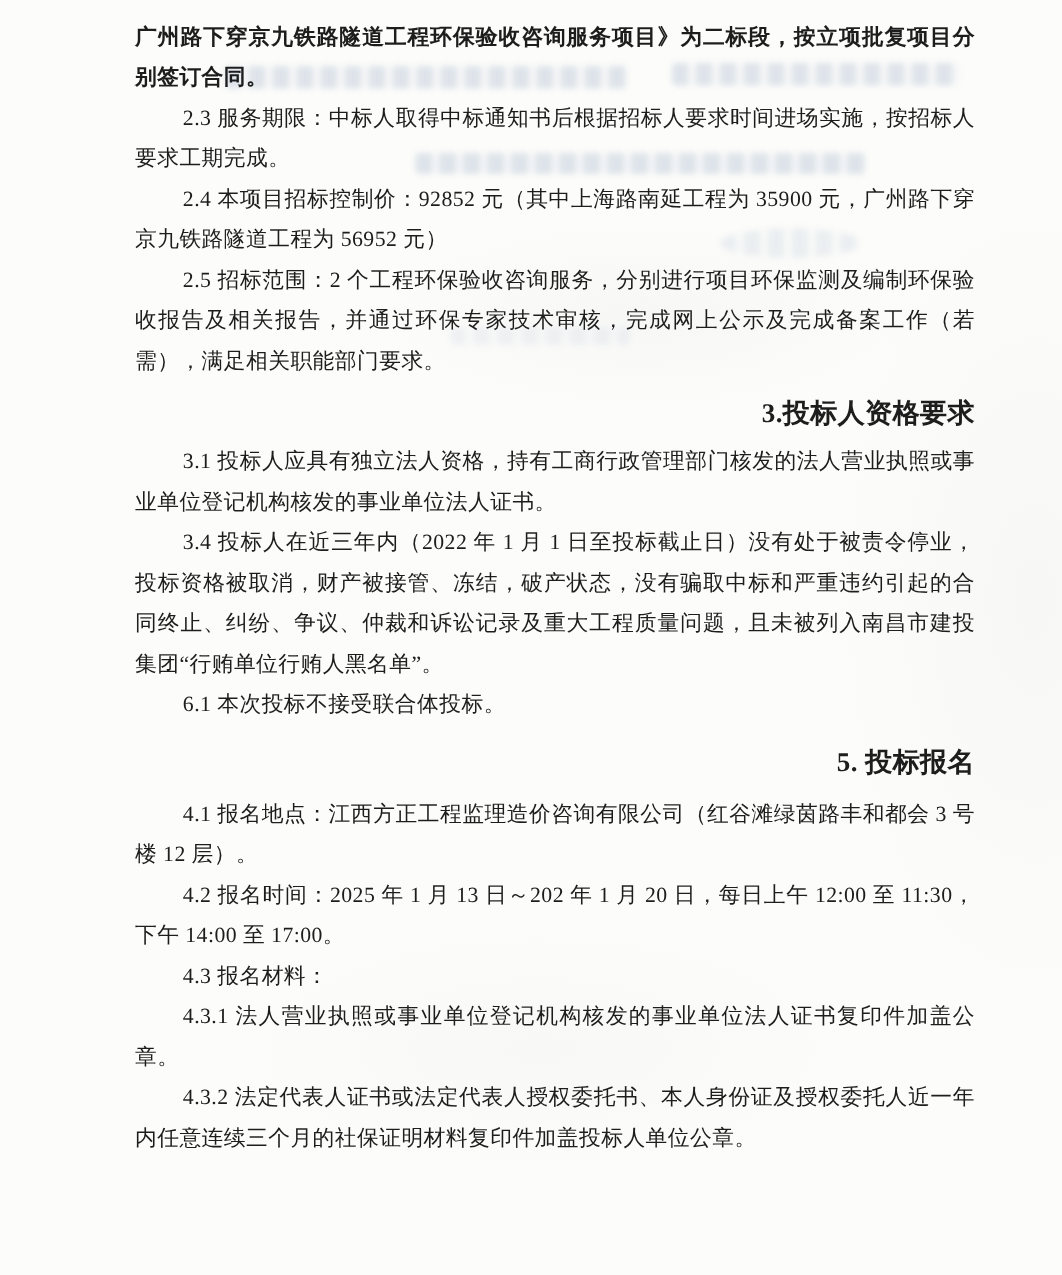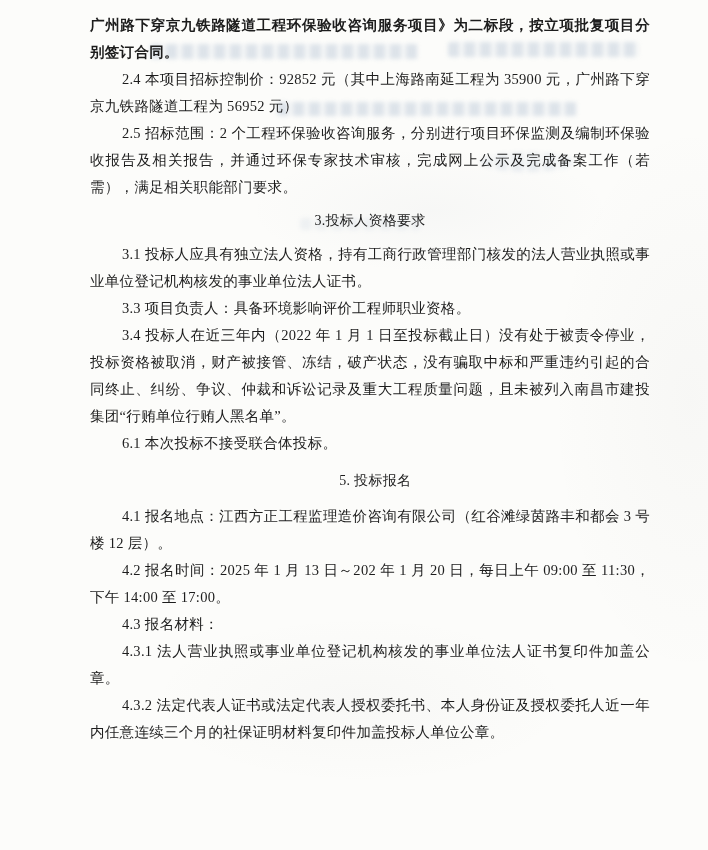--- a/index.html
+++ b/index.html
@@ -54,55 +54,55 @@
   }
   .doc p.continuation {
     text-indent: 0;
   }
   .doc p.first {
     margin-top: 12px;
   }
   .bold { font-weight: 700; }
   .sec-heading {
     margin: 8px 0 8px 0;
-    font-size: 14px;
+    font-size: 18px;
     line-height: 24px;
-    font-weight: 400;
-    text-align: center;
+    font-weight: 700;
+    text-align: right;
   }
   .sec-heading.sec4 {
     margin: 12px 0 10px 0;
     text-indent: 0.75em;
   }
 </style>
 </head>
 <body>
 
 <div class="page">
 
   <div class="bleed b1a"></div>
   <div class="bleed b1b"></div>
   <div class="bleed b2"></div>
   <div class="bleed b3"></div>
   <div class="bleed b4"></div>
 
   <div class="doc">
     <p class="continuation bold first">广州路下穿京九铁路隧道工程环保验收咨询服务项目》为二标段，按立项批复项目分别签订合同。</p>
+    <p>2.3 服务期限：中标人取得中标通知书后根据招标人要求时间进场实施，按招标人要求工期完成。</p>
     <p>2.4 本项目招标控制价：92852 元（其中上海路南延工程为 35900 元，广州路下穿京九铁路隧道工程为 56952 元）</p>
     <p>2.5 招标范围：2 个工程环保验收咨询服务，分别进行项目环保监测及编制环保验收报告及相关报告，并通过环保专家技术审核，完成网上公示及完成备案工作（若需），满足相关职能部门要求。</p>
 
     <h2 class="sec-heading">3.投标人资格要求</h2>
 
     <p>3.1 投标人应具有独立法人资格，持有工商行政管理部门核发的法人营业执照或事业单位登记机构核发的事业单位法人证书。</p>
-    <p>3.3 项目负责人：具备环境影响评价工程师职业资格。</p>
     <p>3.4 投标人在近三年内（2022 年 1 月 1 日至投标截止日）没有处于被责令停业，投标资格被取消，财产被接管、冻结，破产状态，没有骗取中标和严重违约引起的合同终止、纠纷、争议、仲裁和诉讼记录及重大工程质量问题，且未被列入南昌市建投集团“行贿单位行贿人黑名单”。</p>
     <p>6.1 本次投标不接受联合体投标。</p>
 
     <h2 class="sec-heading sec4">5. 投标报名</h2>
 
     <p>4.1 报名地点：江西方正工程监理造价咨询有限公司（红谷滩绿茵路丰和都会 3 号楼 12 层）。</p>
-    <p>4.2 报名时间：2025 年 1 月 13 日～202 年 1 月 20 日，每日上午 09:00 至 11:30，下午 14:00 至 17:00。</p>
+    <p>4.2 报名时间：2025 年 1 月 13 日～202 年 1 月 20 日，每日上午 12:00 至 11:30，下午 14:00 至 17:00。</p>
     <p>4.3 报名材料：</p>
     <p>4.3.1 法人营业执照或事业单位登记机构核发的事业单位法人证书复印件加盖公章。</p>
     <p>4.3.2 法定代表人证书或法定代表人授权委托书、本人身份证及授权委托人近一年内任意连续三个月的社保证明材料复印件加盖投标人单位公章。</p>
   </div>
 
 </div>
 
 </body></html>

